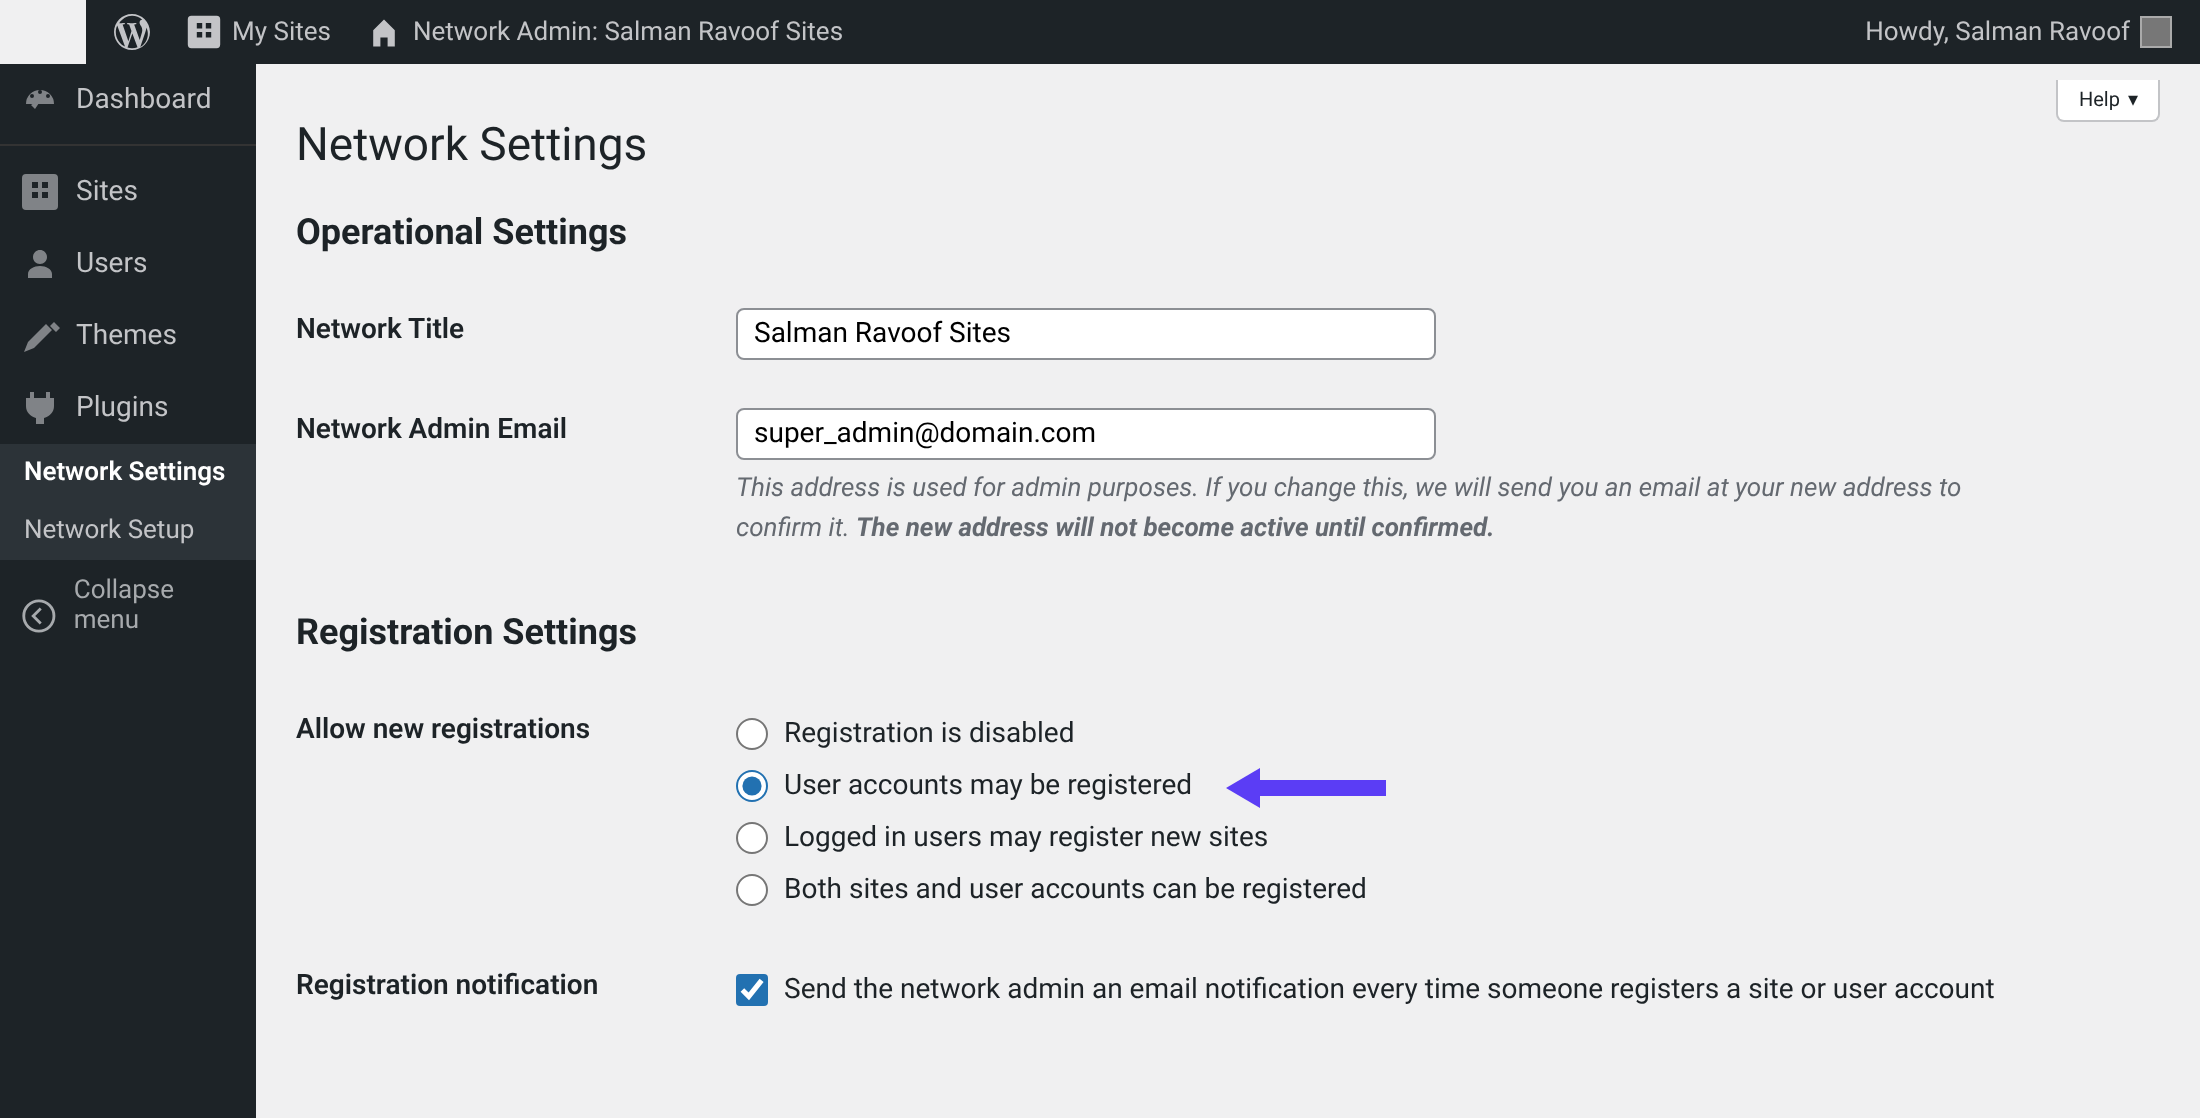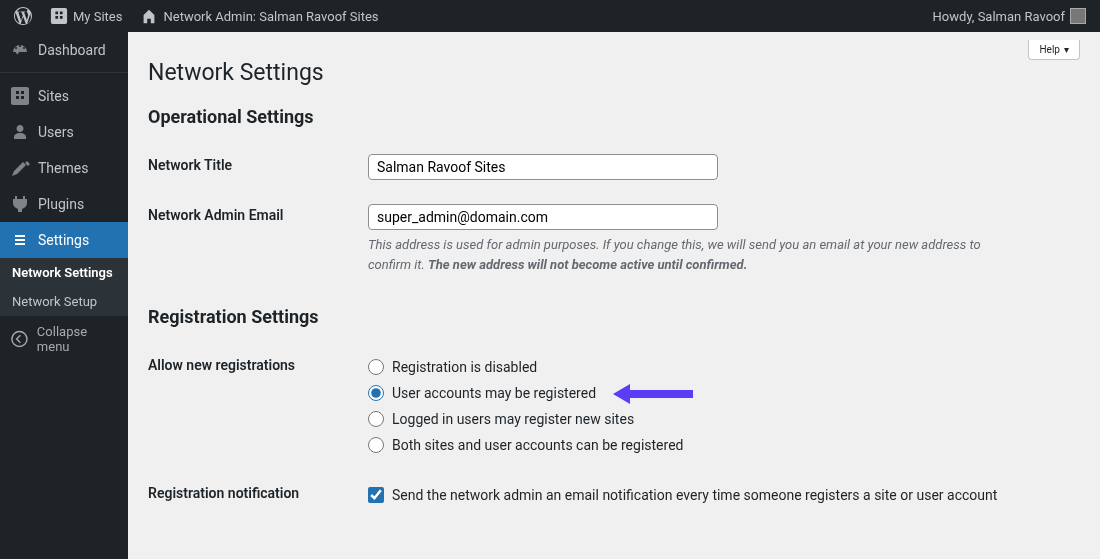--- a/index.html
+++ b/index.html
@@ -1,33 +1,33 @@
 <!DOCTYPE html>
 <html><head>
 <meta charset="utf-8">
 <style>
 * { margin:0; padding:0; box-sizing:border-box; font-family:-apple-system,BlinkMacSystemFont,"Segoe UI",Roboto,sans-serif; }
 body { width:1100px; height:559px; overflow:hidden; background:#f0f0f1; color:#1d2327; }
-#adminbar { height:32px; background:#1d2327; color:#c3c4c7; display:flex; align-items:center; padding:0 8px; font-size:13px; justify-content:space-between; }
+#adminbar { height:32px; background:#1d2327; color:#c3c4c7; display:flex; align-items:center; padding:0 8px; font-size:13px; justify-content:space-between;margin-left:43px; }
 #adminbar .left, #adminbar .right { display:flex; align-items:center; gap:6px; }
 #adminbar .ab-item { display:flex; align-items:center; gap:5px; padding:0 6px; cursor:pointer; }
 #adminbar svg { width:18px; height:18px; fill:#c3c4c7; }
 #adminbar .avatar { width:16px; height:16px; background:#777; border:1px solid #aaa; }
 .wrap { display:flex; height:calc(559px - 32px); }
 #sidebar { width:128px; background:#1d2327; color:#c3c4c7; font-size:14px; position:relative; }
 .menu-item { display:flex; align-items:center; gap:8px; padding:8px 10px; cursor:pointer; color:#c3c4c7; }
 .menu-item.current { background:#2271b1; color:#fff; position:relative; }
 .menu-item.current::after { content:""; position:absolute; right:-8px; top:50%; transform:translateY(-50%); border:8px solid transparent; border-right-color:#f0f0f1; }
 .menu-item svg { width:20px; height:20px; fill:currentColor; opacity:.6; }
 .menu-item.current svg { opacity:1; }
 .submenu { background:#2c3338; }
 .submenu .sub-item { padding:7px 12px; font-size:13px; color:#c3c4c7; cursor:pointer; }
 .submenu .sub-item.current { color:#fff; font-weight:600; }
 .menu-sep { height:5px; border-bottom:1px solid #333; margin-bottom:5px; }
-#collapse { display:flex; align-items:center; gap:8px; padding:8px 10px; cursor:pointer; color:#a7aaad; font-size:13px; }
+#collapse { display:flex; align-items:flex-end; gap:8px; padding:8px 10px; cursor:pointer; color:#a7aaad; font-size:13px; }
 #collapse svg { width:20px; height:20px; fill:currentColor; }
 
 #content { flex:1; padding:15px 20px; background:#f0f0f1; overflow:auto; position:relative; }
 #help-tab { position:absolute; top:8px; right:20px; background:#fff; border:1px solid #c3c4c7; border-top:none; padding:4px 10px; font-size:10px; cursor:pointer; display:flex; align-items:center; gap:4px; border-radius:0 0 4px 4px; }
 h1 { font-size:23px; font-weight:400; margin:12px 0 18px; color:#1d2327; }
 h3 { font-size:18px; font-weight:700; margin:20px 0 15px; color:#1d2327; }
 .form-table { width:100%; border-collapse:collapse; }
 .form-table th { text-align:left; width:220px; vertical-align:top; padding:15px 10px 15px 0; font-weight:600; font-size:14px; color:#1d2327; }
 .form-table td { vertical-align:top; padding:12px 0; font-size:14px; }
 input[type=text] { width:350px; padding:4px 8px; font-size:14px; border:1px solid #8c8f94; border-radius:4px; background:#fff; }
@@ -95,26 +95,20 @@
           <path d="M2 18l5-2 9-9-3-3-9 9-2 5zm13-13l2-2 3 3-2 2-3-3z"></path>
         </svg>
         <span>Themes</span>
       </div>
     <div class="menu-item">
         <svg viewBox="0 0 20 20">
           <path d="M13 2v3H7V2H5v3H3v4c0 3 2 5 5 6v3h4v-3c3-1 5-3 5-6V5h-2V2h-2z"></path>
         </svg>
         <span>Plugins</span>
       </div>
-    <div class="menu-item current">
-        <svg viewBox="0 0 20 20">
-          <path d="M5 9h10v2H5V9zm0-4h10v2H5V5zm0 8h10v2H5v-2z"></path>
-        </svg>
-        <span>Settings</span>
-      </div>
     <div class="submenu">
       <div class="sub-item current">Network Settings</div>
       <div class="sub-item">Network Setup</div>
     </div>
     <div id="collapse">
         <svg viewBox="0 0 20 20">
           <circle cx="10" cy="10" r="8" fill="none" stroke="currentColor" stroke-width="1.5"></circle>
           <path d="M11 6l-4 4 4 4" fill="none" stroke="currentColor" stroke-width="1.5"></path>
         </svg>
         <span>Collapse menu</span>

